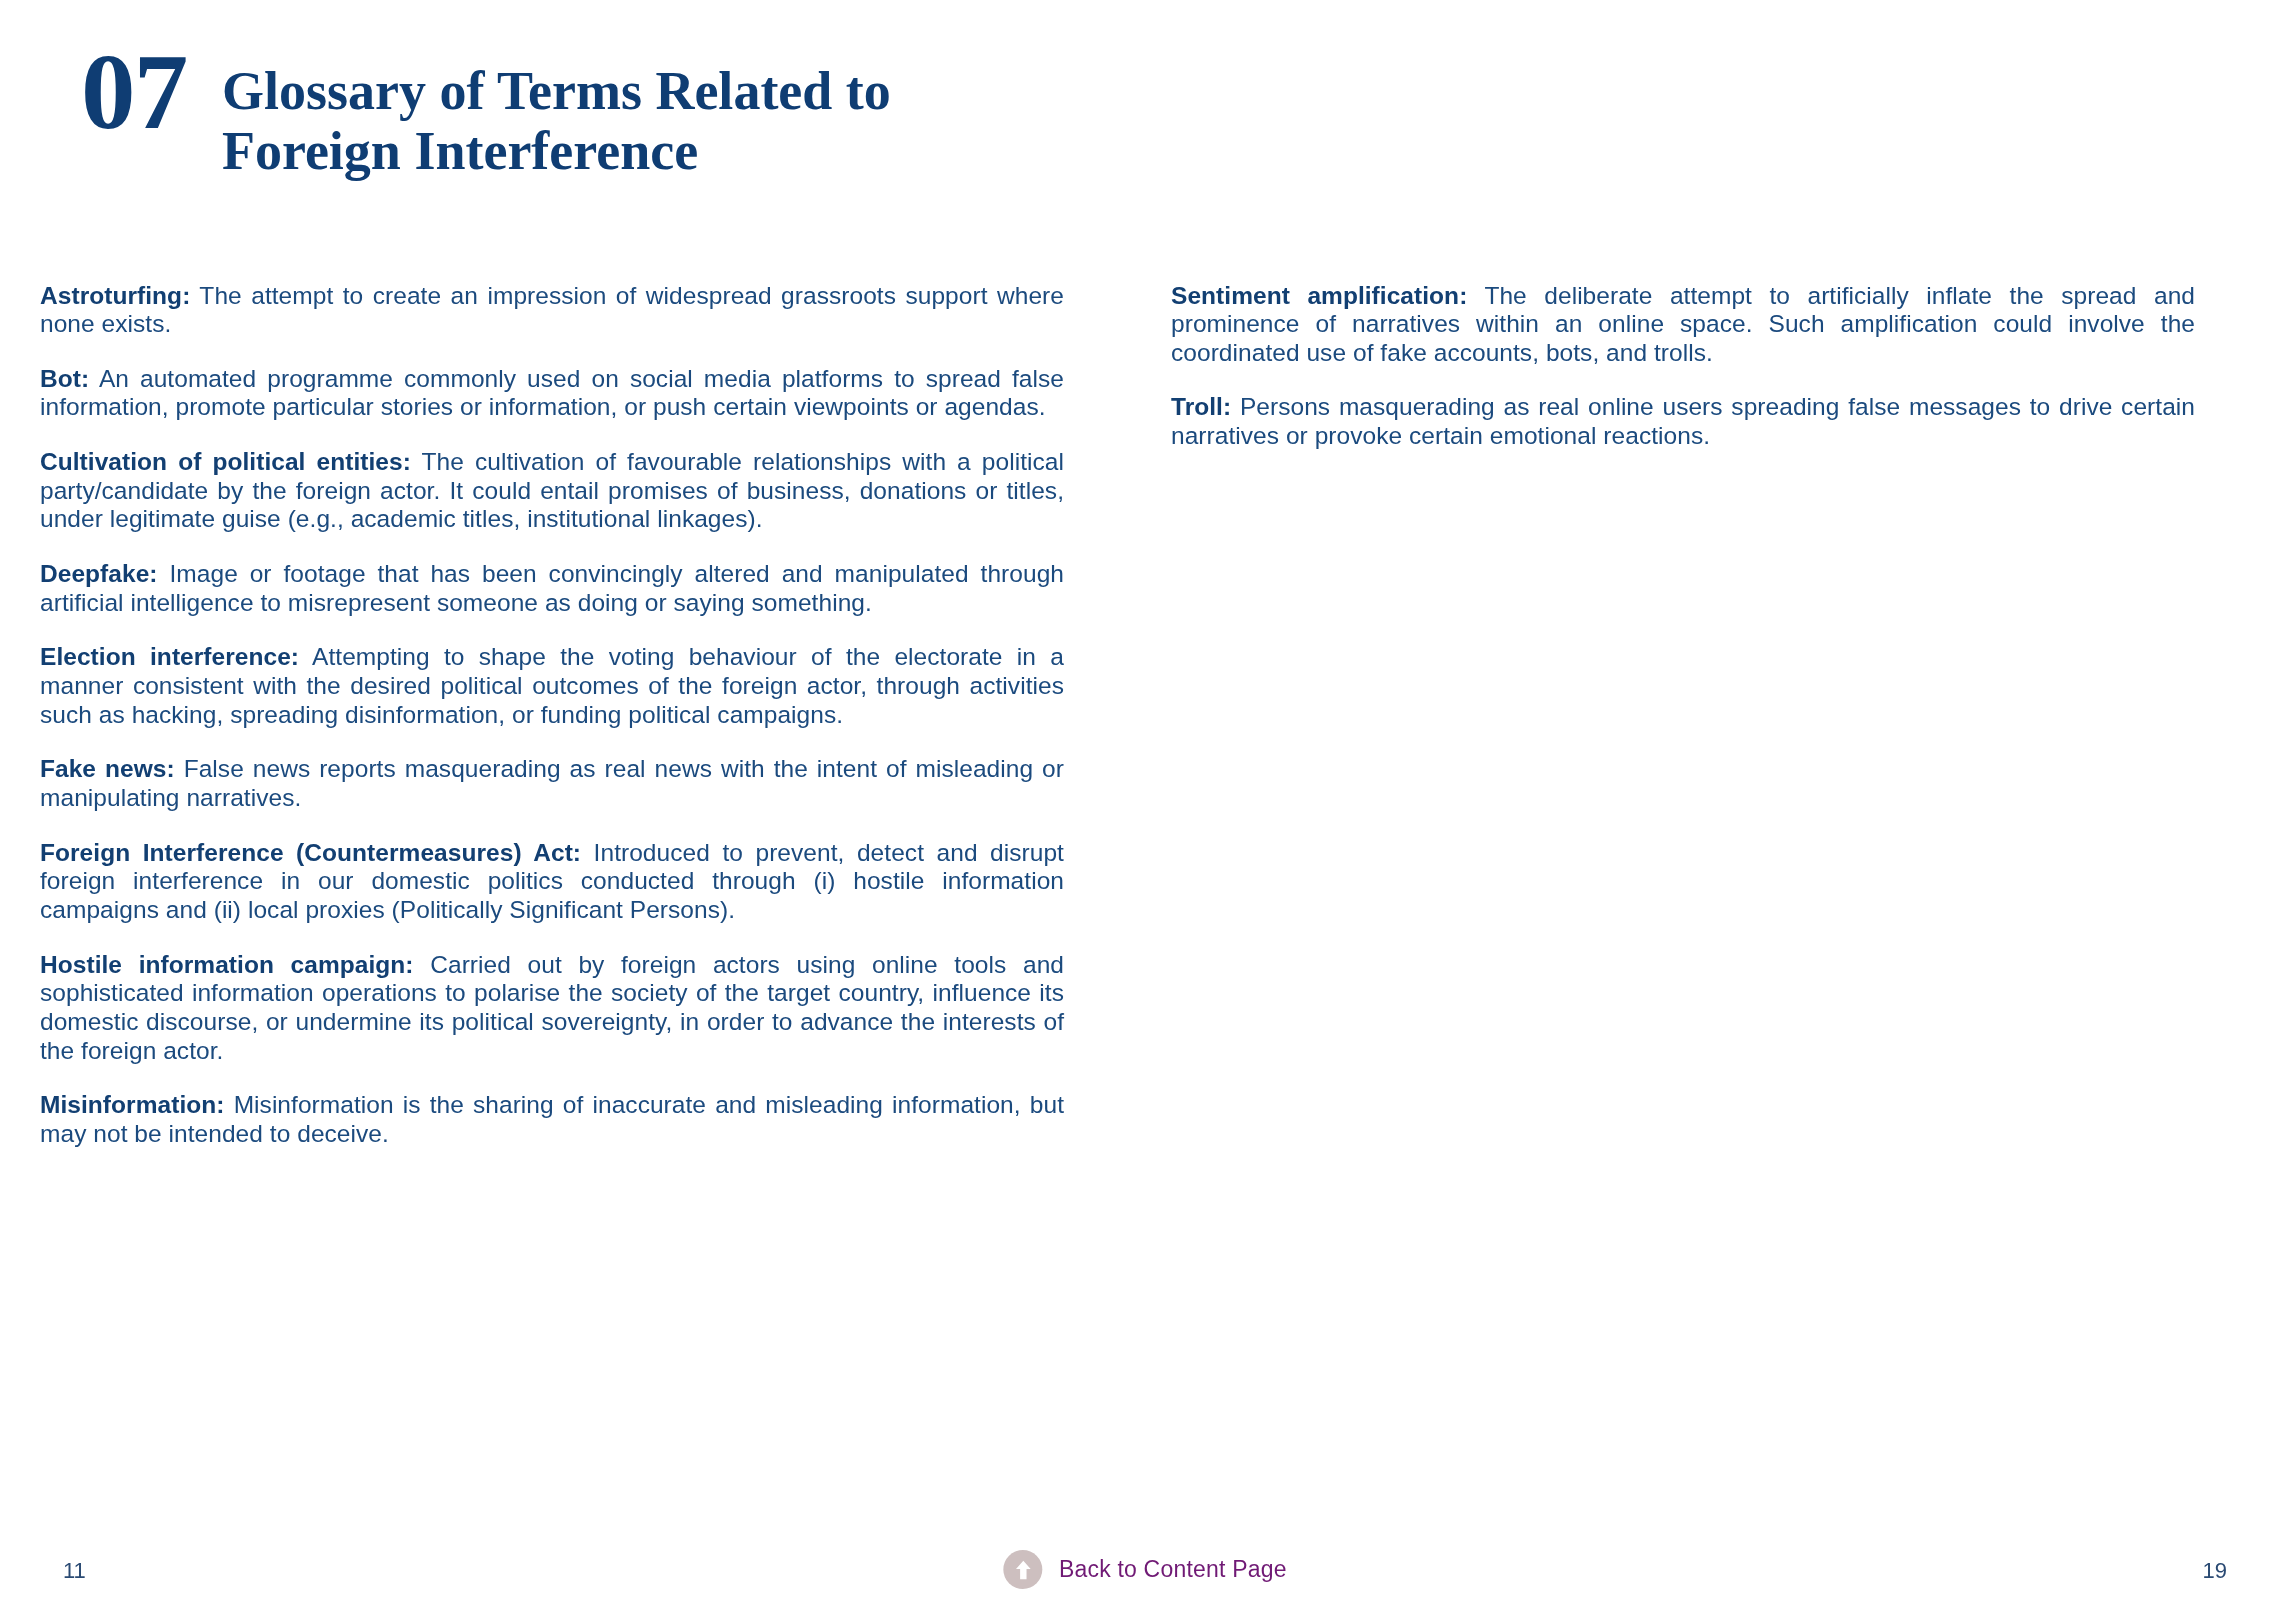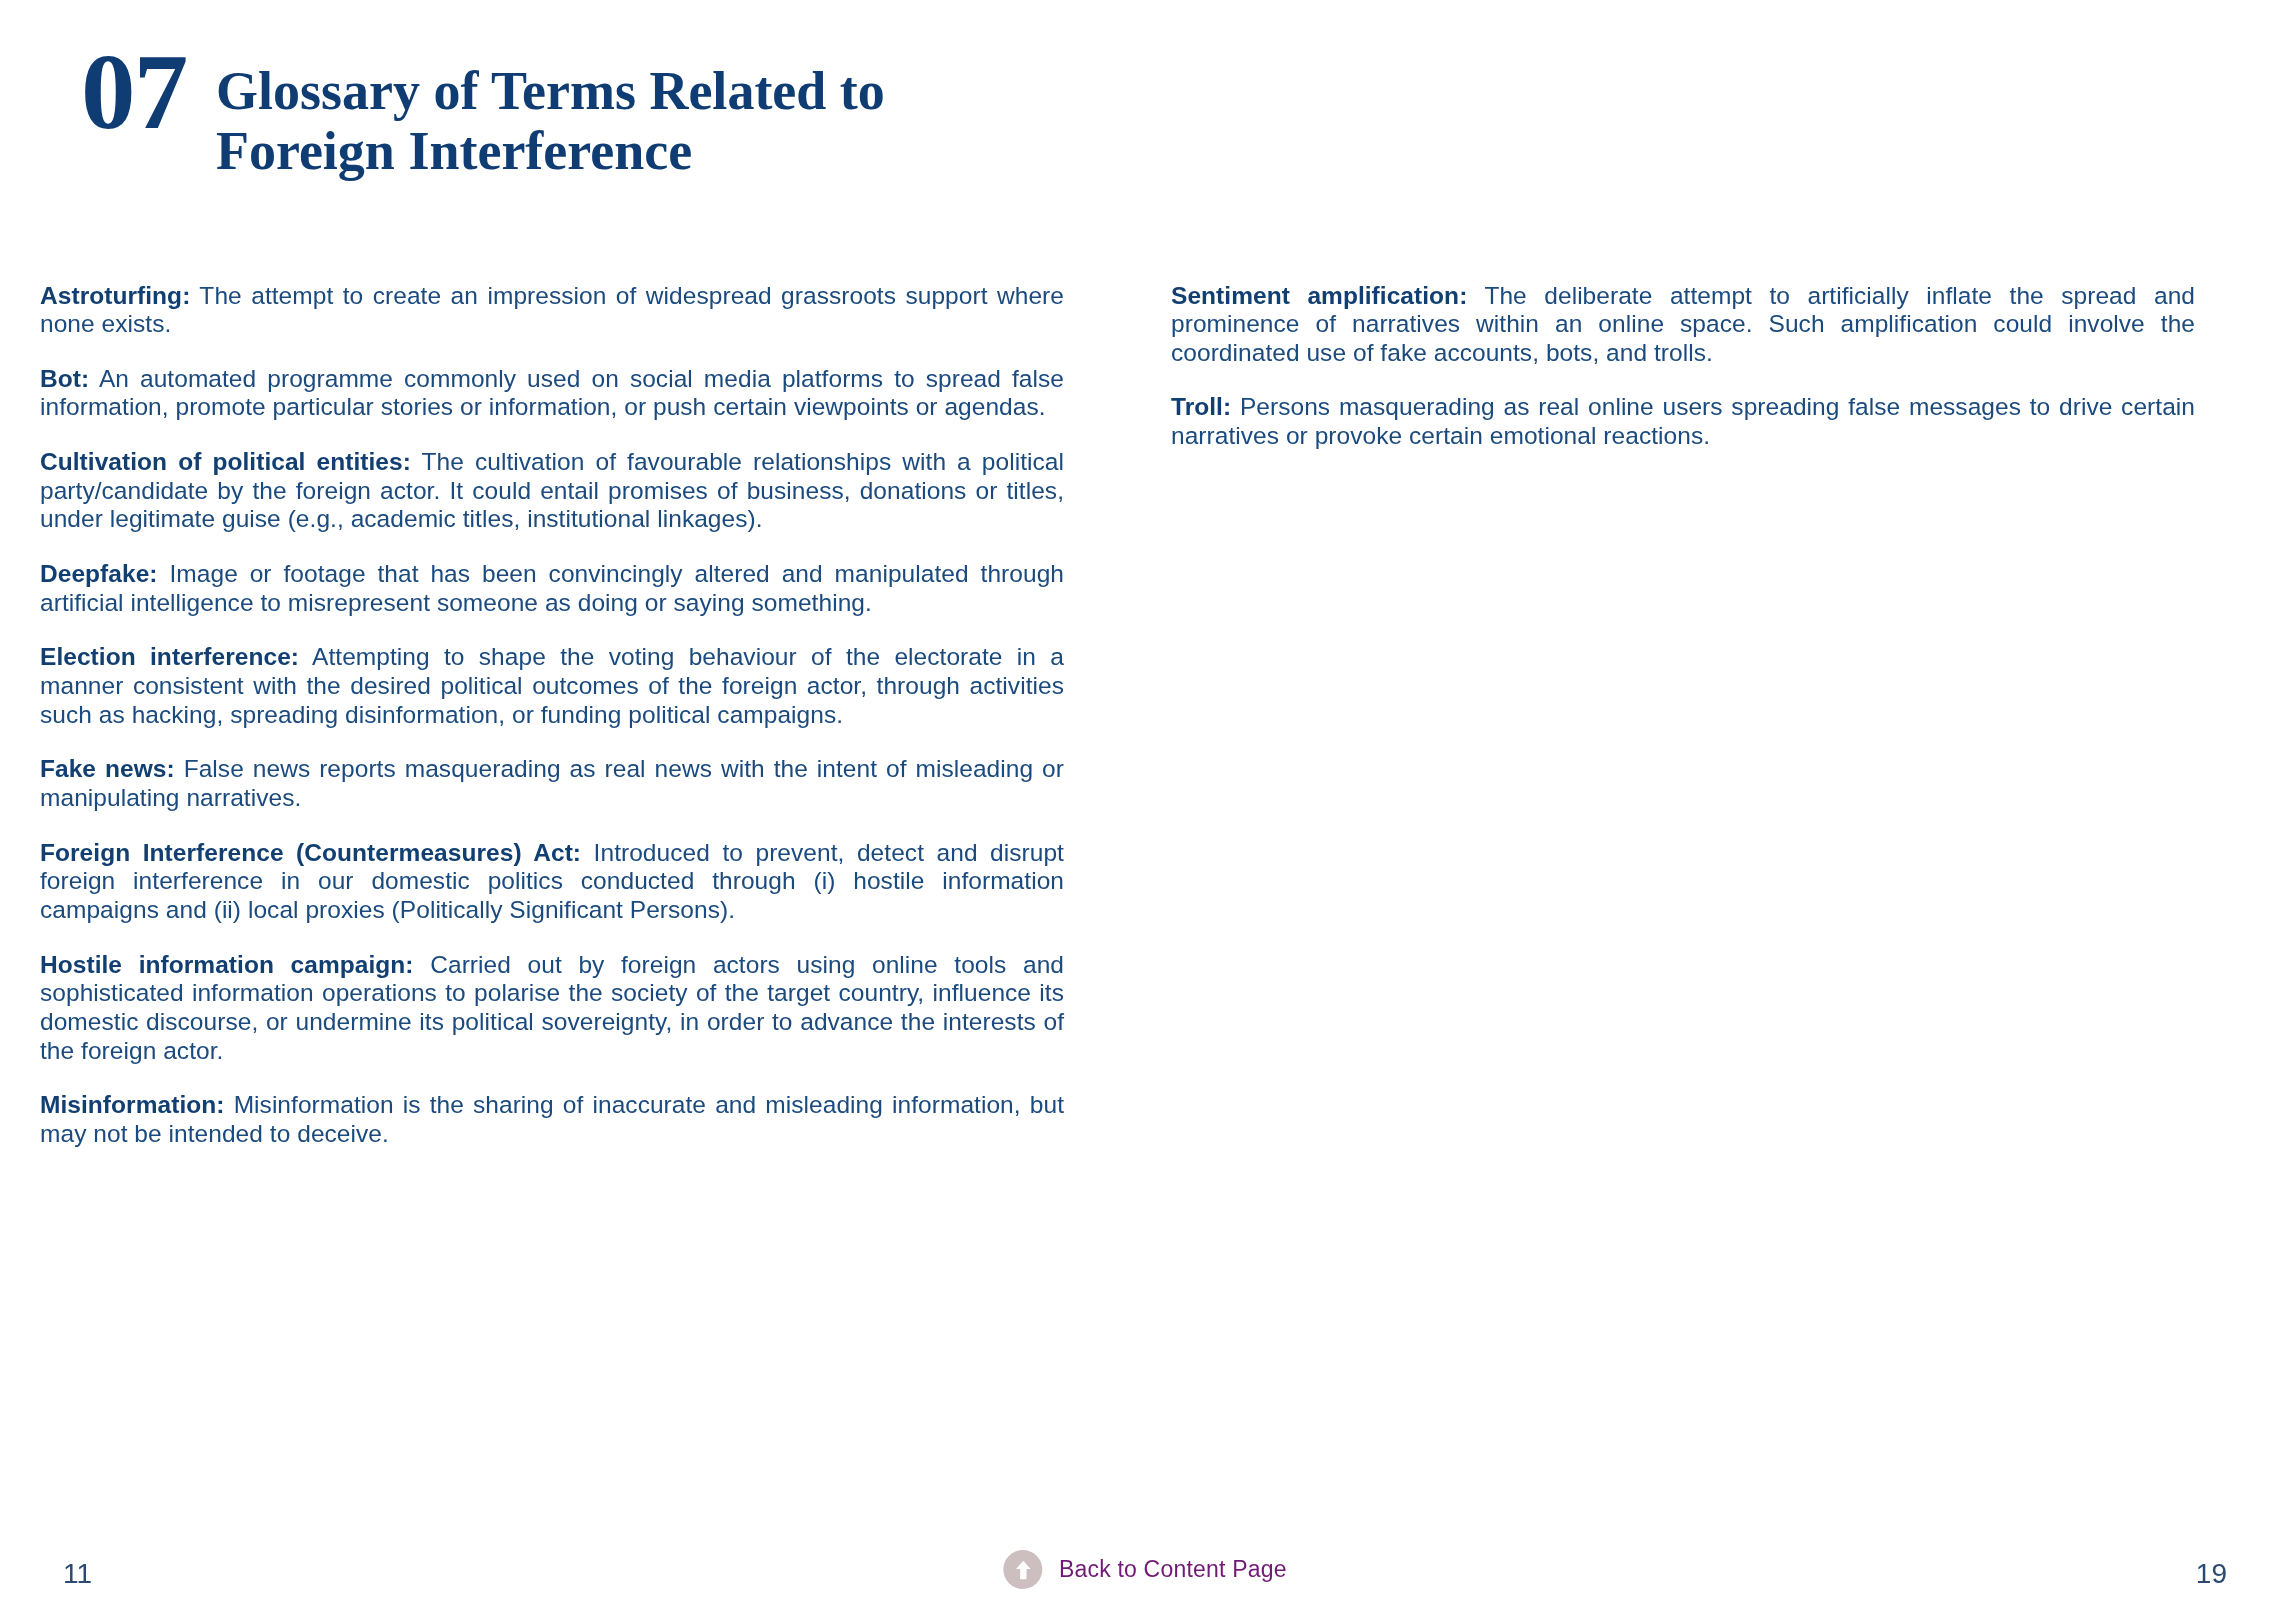--- a/index.html
+++ b/index.html
@@ -38,20 +38,21 @@
     font-weight: bold;
     font-size: 54px;
     line-height: 1.12;
     color: #0f3d73;
     padding-top: 18.5px;
     max-width: 868px;
   }
   .header-title .title-line {
     display: block;
     white-space: nowrap;
+    margin-left: 6px;
   }
 
   
   .columns {
     position: absolute;
     left: 0;
     top: 257px;
     width: 2290px;
     display: flex;
   }
@@ -88,21 +89,21 @@
   .footer {
     position: absolute;
     left: 0;
     bottom: 0;
     width: 2290px;
     height: 89px;
   }
   .page-number {
     position: absolute;
     top: 28px;
-    font-size: 28px;
+    font-size: 22px;
     color: #2a4a73;
     font-family: "Liberation Sans", sans-serif;
   }
   .page-number-left { left: 63px; }
   .page-number-right { right: 63px; }
 
   .back-to-content {
     position: absolute;
     left: 50%;
     transform: translateX(-50%);

